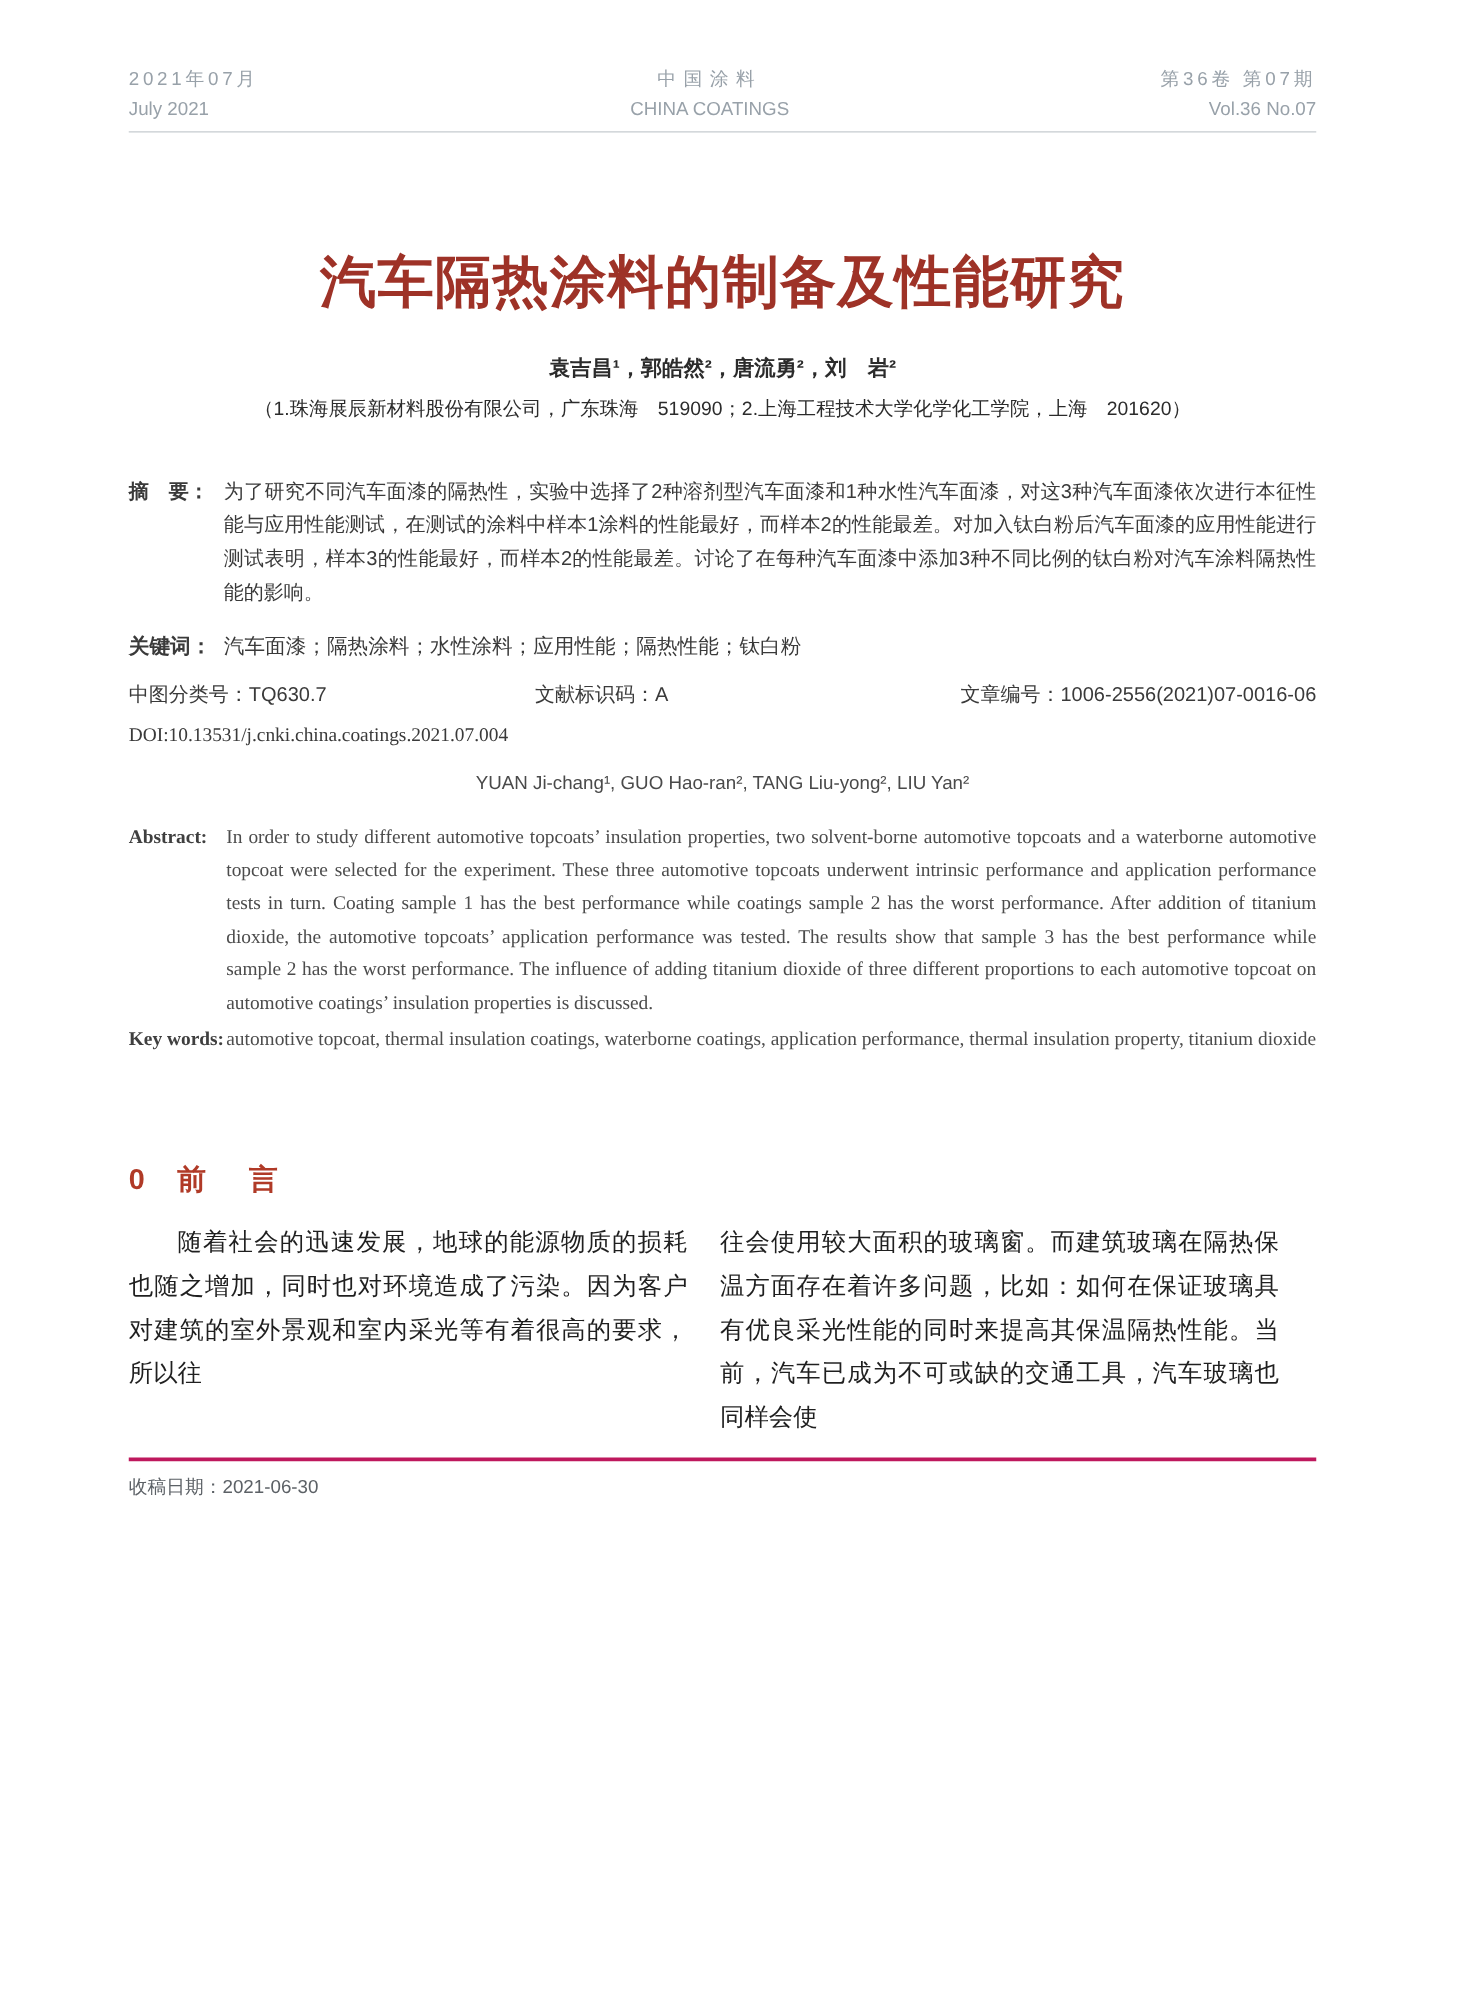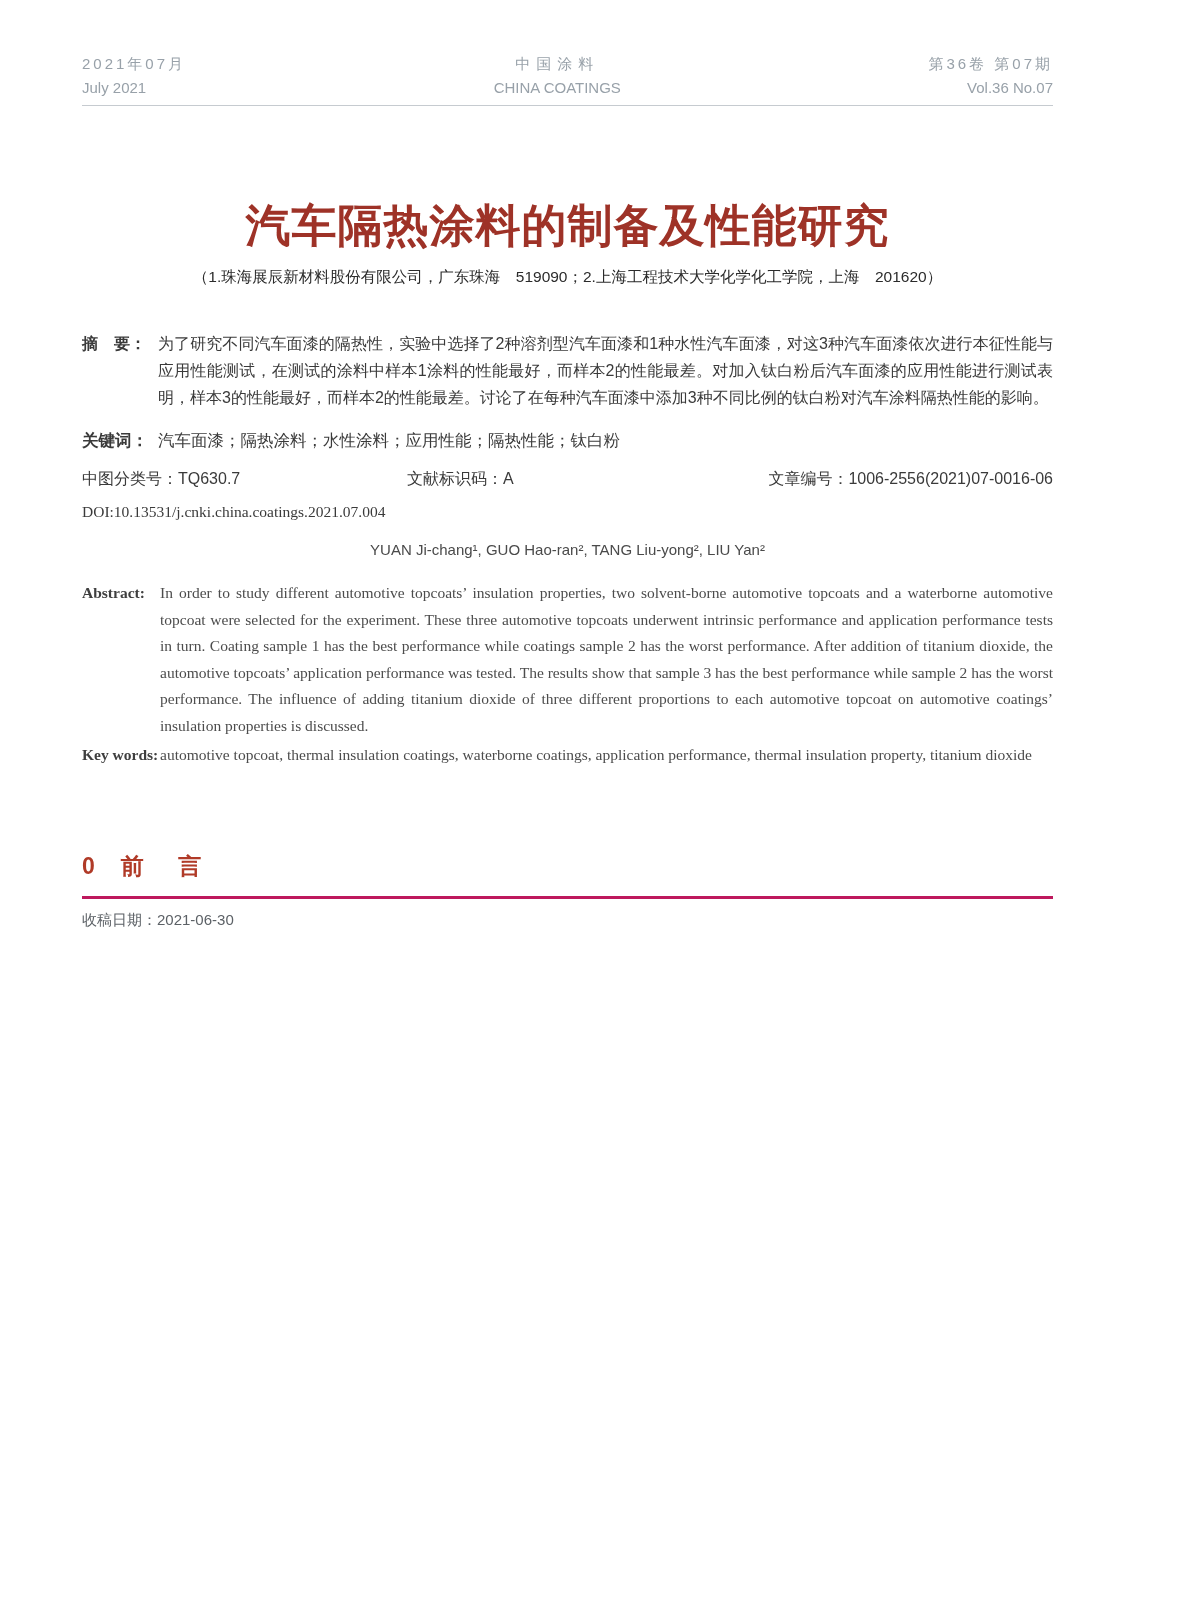--- a/index.html
+++ b/index.html
@@ -3,21 +3,21 @@
 <meta charset="utf-8">
 <style>
   * { margin: 0; padding: 0; box-sizing: border-box; }
   html, body { background: #ffffff; }
   .page {
     position: relative;
     width: 1187px;
     height: 1336px;
     margin: 0 auto;
     background: #ffffff;
-    padding: 52px 134px 0 82px;
+    padding: 52px 134px 0 103px;
     font-family: "Liberation Sans", sans-serif;
     color: #333;
     overflow: hidden;
   }
   
   .jheader {
     display: flex;
     justify-content: space-between;
     align-items: flex-end;
     color: #98a1a9;
@@ -173,20 +173,21 @@
       <span class="cn">中国涂料</span>
       <span class="en">CHINA COATINGS</span>
     </div>
     <div class="col right">
       <span class="cn">第36卷 第07期</span>
       <span class="en">Vol.36  No.07</span>
     </div>
   </div>
 
   <div class="title-cn">汽车隔热涂料的制备及性能研究</div>
+  <div class="authors-cn">袁吉昌¹，郭皓然²，唐流勇²，刘　岩²</div>
   <div class="affil-cn">（1.珠海展辰新材料股份有限公司，广东珠海　519090；2.上海工程技术大学化学化工学院，上海　201620）</div>
 
   <div class="abstract-cn hang">
     <span class="lbl">摘　要：</span>
     <span class="txt">为了研究不同汽车面漆的隔热性，实验中选择了2种溶剂型汽车面漆和1种水性汽车面漆，对这3种汽车面漆依次进行本征性能与应用性能测试，在测试的涂料中样本1涂料的性能最好，而样本2的性能最差。对加入钛白粉后汽车面漆的应用性能进行测试表明，样本3的性能最好，而样本2的性能最差。讨论了在每种汽车面漆中添加3种不同比例的钛白粉对汽车涂料隔热性能的影响。</span>
   </div>
 
   <div class="keywords-cn hang">
     <span class="lbl">关键词：</span>
     <span class="txt">汽车面漆；隔热涂料；水性涂料；应用性能；隔热性能；钛白粉</span>
@@ -209,19 +210,27 @@
 
   <div class="keywords-en hang">
     <span class="lbl">Key words:</span>
     <span class="txt">automotive topcoat, thermal insulation coatings, waterborne coatings, application performance, thermal insulation property, titanium dioxide</span>
   </div>
 
   <div class="section-head">
     <span class="num">0</span><span class="ttl">前 言</span>
   </div>
 
+  <div class="columns">
+    <div class="colm first">
+      <p>随着社会的迅速发展，地球的能源物质的损耗也随之增加，同时也对环境造成了污染。因为客户对建筑的室外景观和室内采光等有着很高的要求，所以往</p>
+    </div>
+    <div class="colm">
+      <p>往会使用较大面积的玻璃窗。而建筑玻璃在隔热保温方面存在着许多问题，比如：如何在保证玻璃具有优良采光性能的同时来提高其保温隔热性能。当前，汽车已成为不可或缺的交通工具，汽车玻璃也同样会使</p>
+    </div>
+  </div>
 
   <div class="footnote">
     <div class="received">收稿日期：2021-06-30</div>
 
   </div>
 
 </div>
 
 </body></html>

